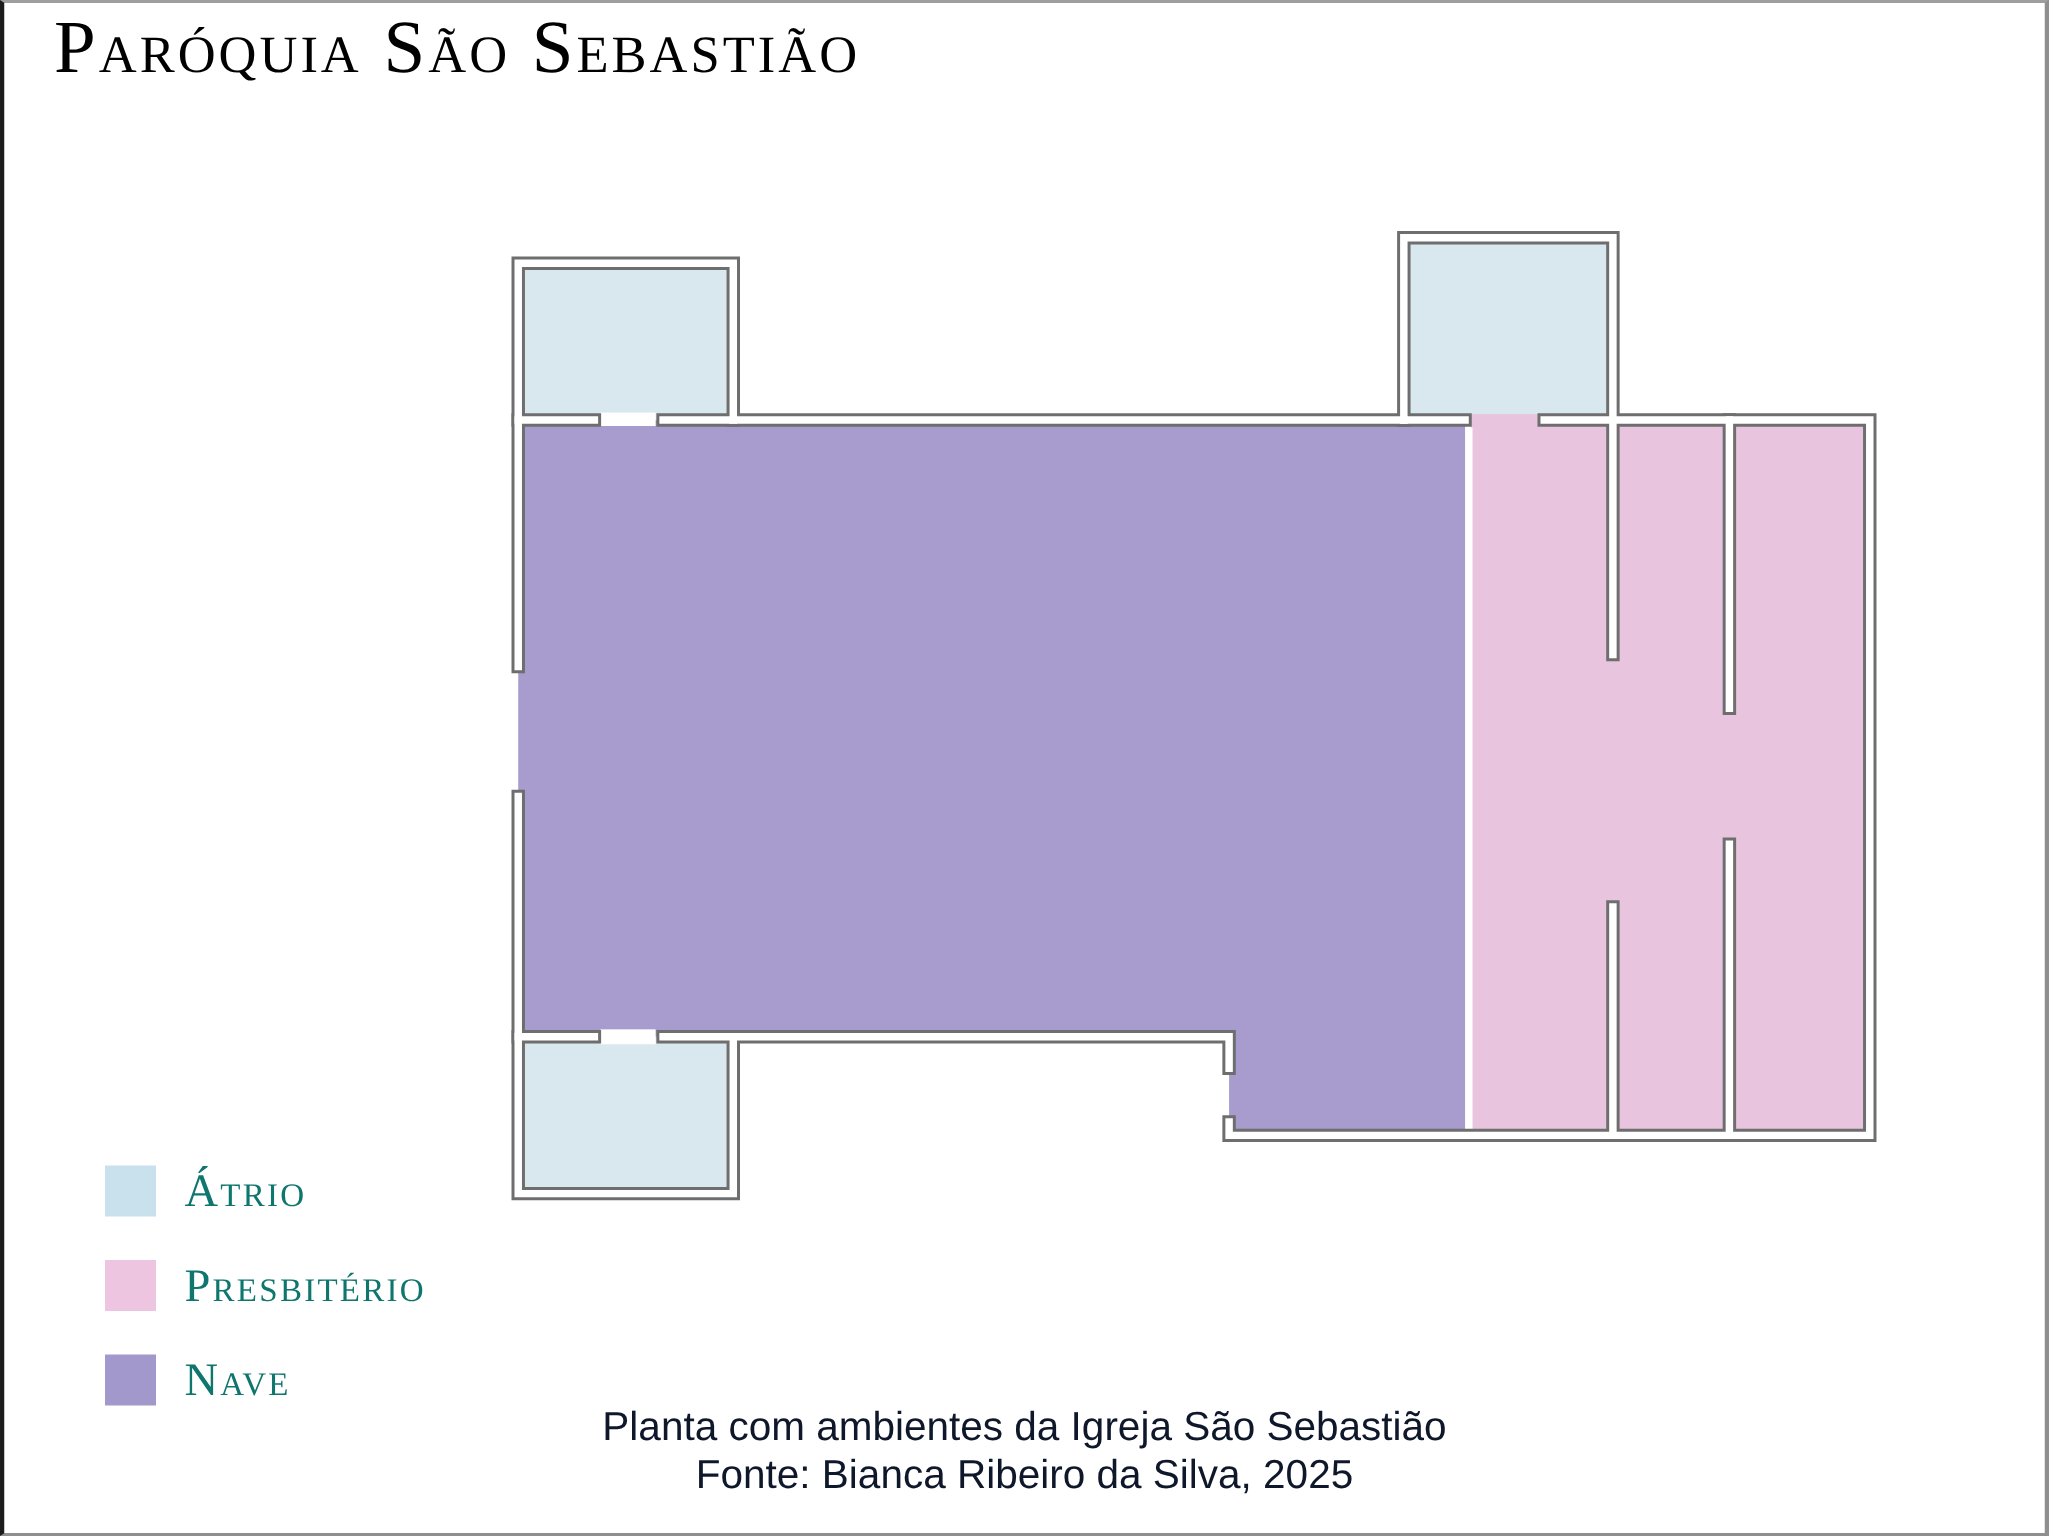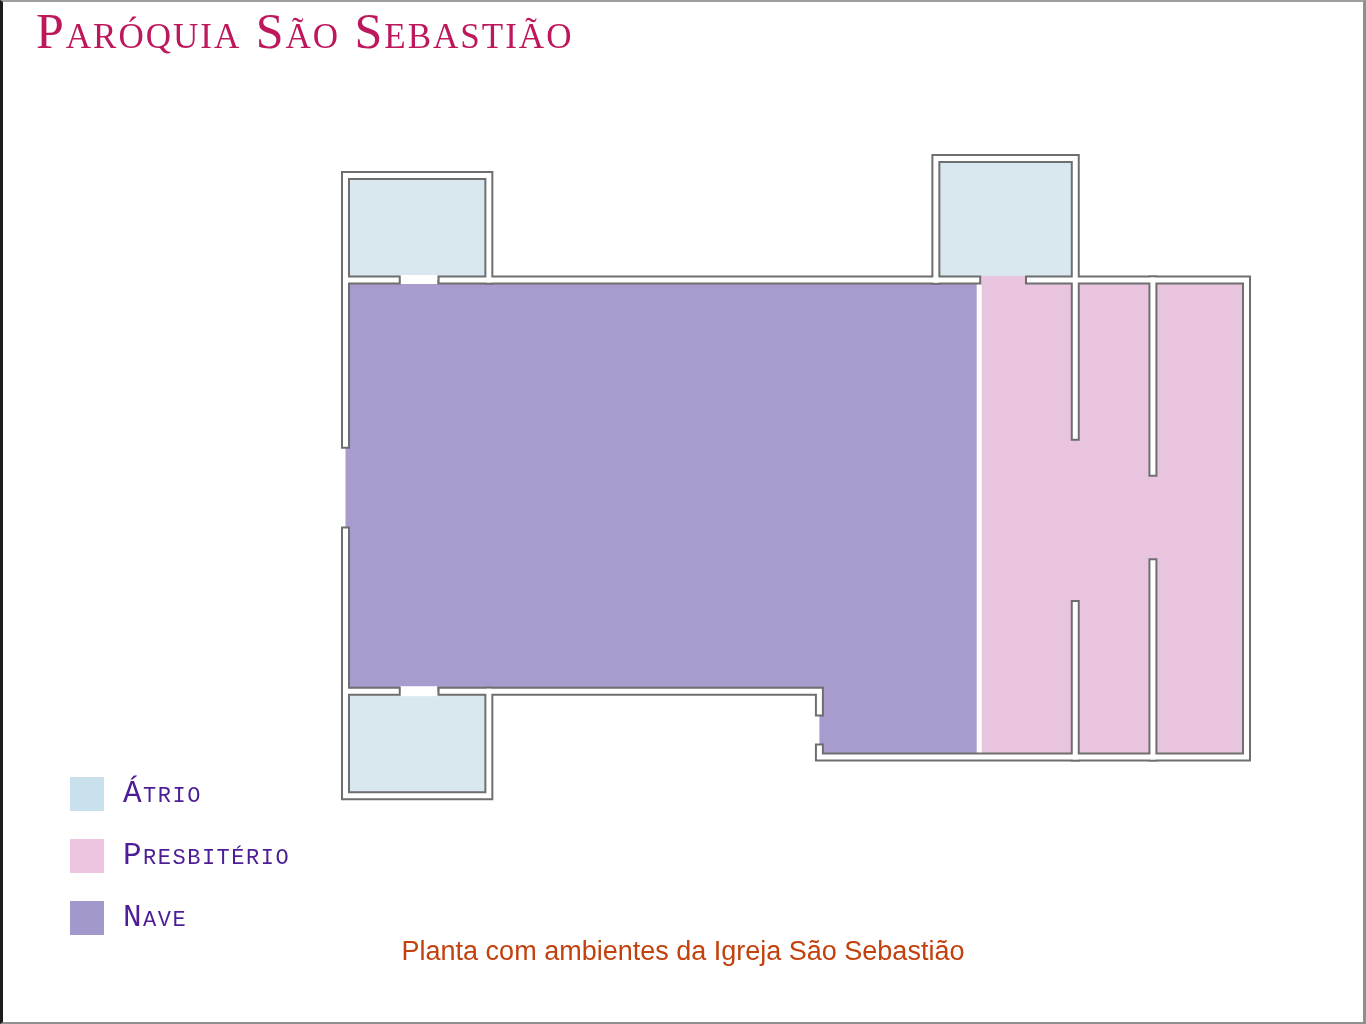--- a/index.html
+++ b/index.html
@@ -15,48 +15,48 @@
     border-bottom: 2px solid #8f8f8f;
   }
   .canvas { position: relative; width: 1360px; height: 1020px; background:#fff; }
 
   .page-title {
     position: absolute; left: 33px; top: 0px;
     font-family: "Liberation Serif", serif;
     font-variant: small-caps;
     font-size: 50px;
     letter-spacing: 2px;
-    color: #be185d;
+    color: #000000;
     white-space: nowrap;
   }
 
   .plan-svg { position: absolute; left: 0; top: 0; width: 1360px; height: 1020px; }
 
   .walls-dark path { fill: none; stroke-width: 9; stroke-linecap: square; stroke-linejoin: miter; }
   .walls-white path { fill: none; stroke: #ffffff; stroke-width: 5; stroke-linecap: square; stroke-linejoin: miter; }
 
   .legend { position: absolute; left: 67px; top: 774px; }
   .legend-row { display: flex; align-items: center; margin-bottom: 27px; }
   .legend-swatch { width: 34px; height: 34px; margin-right: 19px; flex: 0 0 auto; }
   .legend-label {
-    font-family: Liberation Mono, monospace;
+    font-family: Liberation Serif, serif;
     font-variant: small-caps;
     font-size: 31px;
     letter-spacing: 1.5px;
-    color: #4c1d95;
+    color: #0f766e;
     white-space: nowrap;
   }
 
   .caption {
     position: absolute; left: 0; top: 933px; width: 100%;
     text-align: center;
     font-family: "Liberation Sans", sans-serif;
     font-size: 27px;
     line-height: 32px;
-    color: #c2410c;
+    color: #0f172a;
   }
 </style>
 </head>
 <body>
 
 <div class="canvas">
 
   <div class="page-title">Paróquia São Sebastião</div>
 
   <svg class="plan-svg" viewBox="0 0 1366 1024" xmlns="http://www.w3.org/2000/svg">
@@ -116,15 +116,16 @@
       <div class="legend-label">Presbitério</div>
     </div>
     <div class="legend-row">
       <div class="legend-swatch" style="background-color: rgb(163, 152, 203);"></div>
       <div class="legend-label">Nave</div>
     </div>
   </div>
 
   <div class="caption">
     <div>Planta com ambientes da Igreja São Sebastião</div>
+    <div>Fonte: Bianca Ribeiro da Silva, 2025</div>
   </div>
 
 </div>
 
 </body></html>

